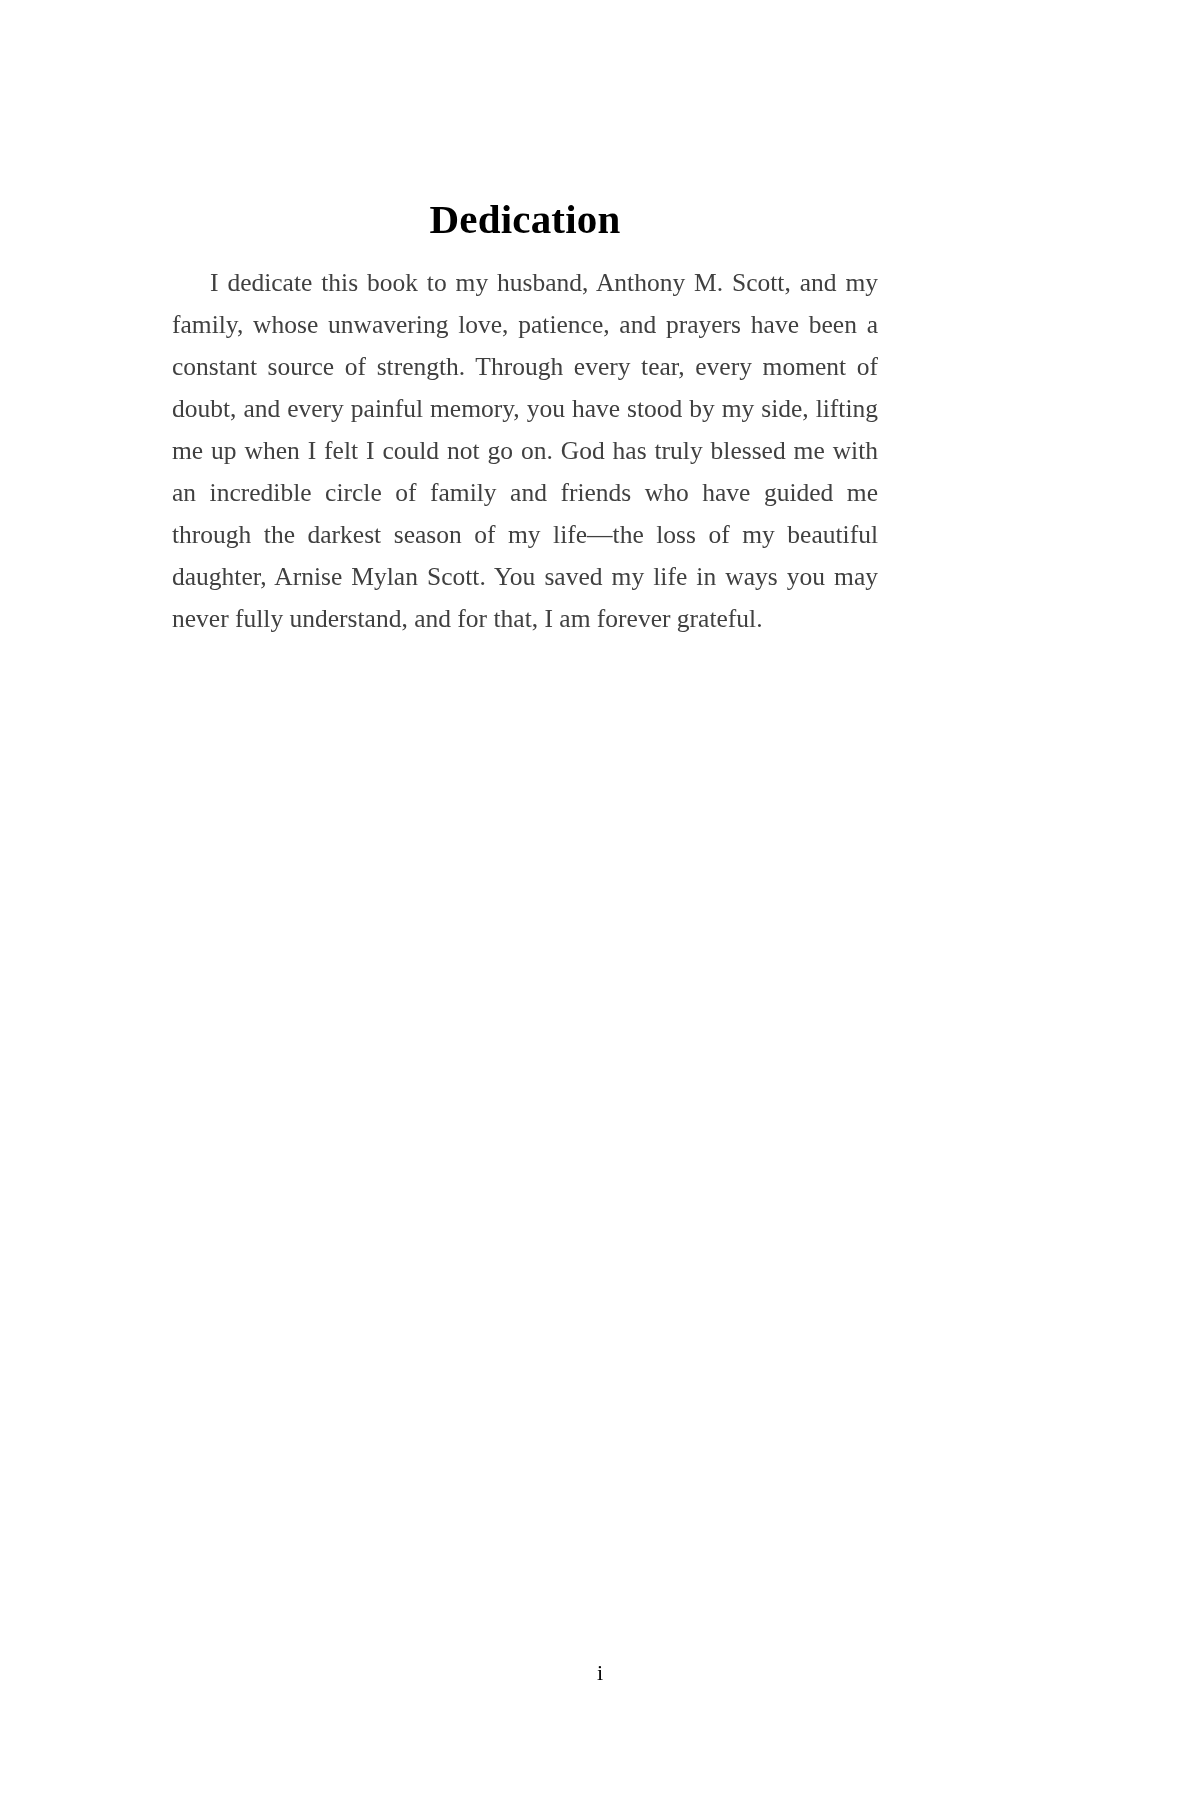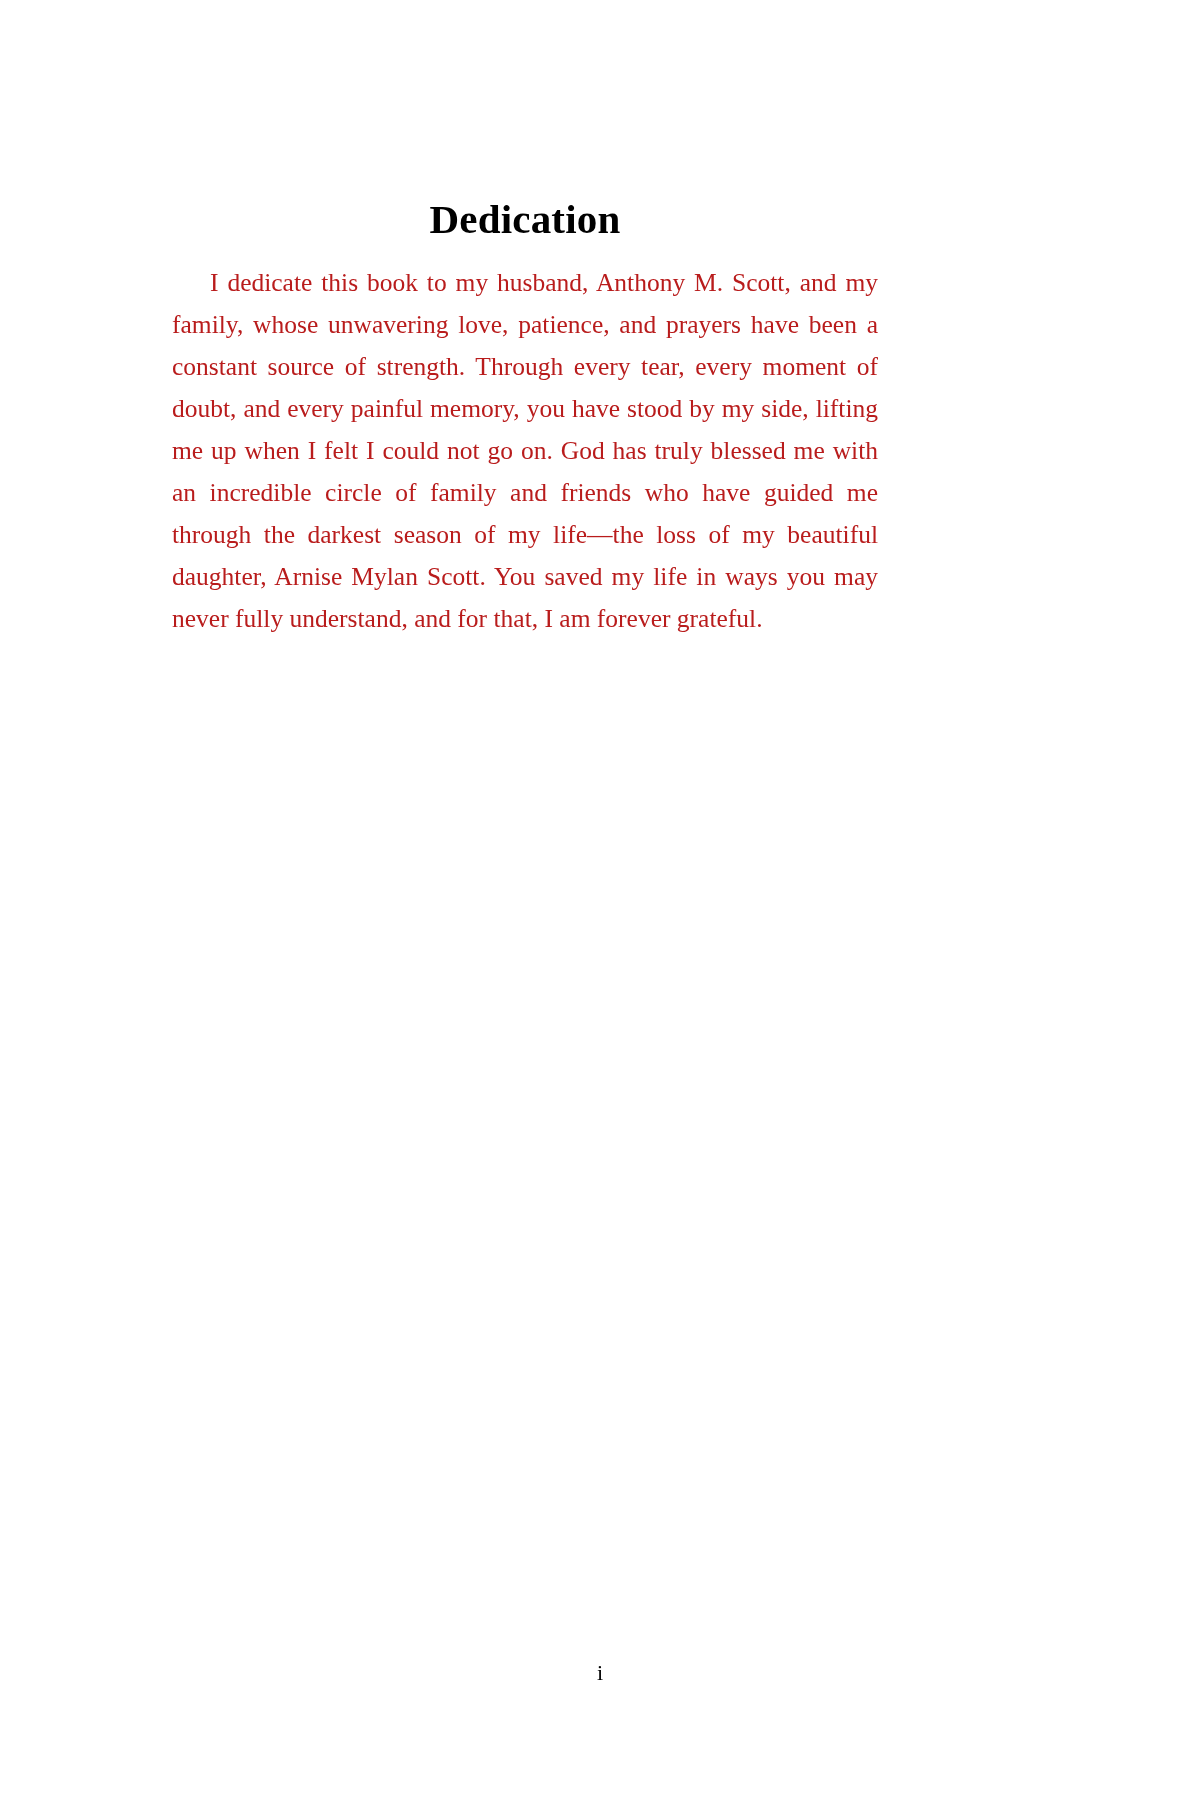--- a/index.html
+++ b/index.html
@@ -48,21 +48,21 @@
   }
 
   .body-paragraph {
     margin: 0;
     text-align: justify;
     text-justify: inter-word;
     text-indent: 38px;
     font-family: "Liberation Serif", "DejaVu Serif", serif;
     font-size: 25.5px;
     line-height: 42px;
-    color: #b91c1c;
+    color: #404040;
     hyphens: none;
     -webkit-hyphens: none;
   }
 
   .body-paragraph + .body-paragraph {
     margin-top: 0;
   }
 
   
   .page-number {

